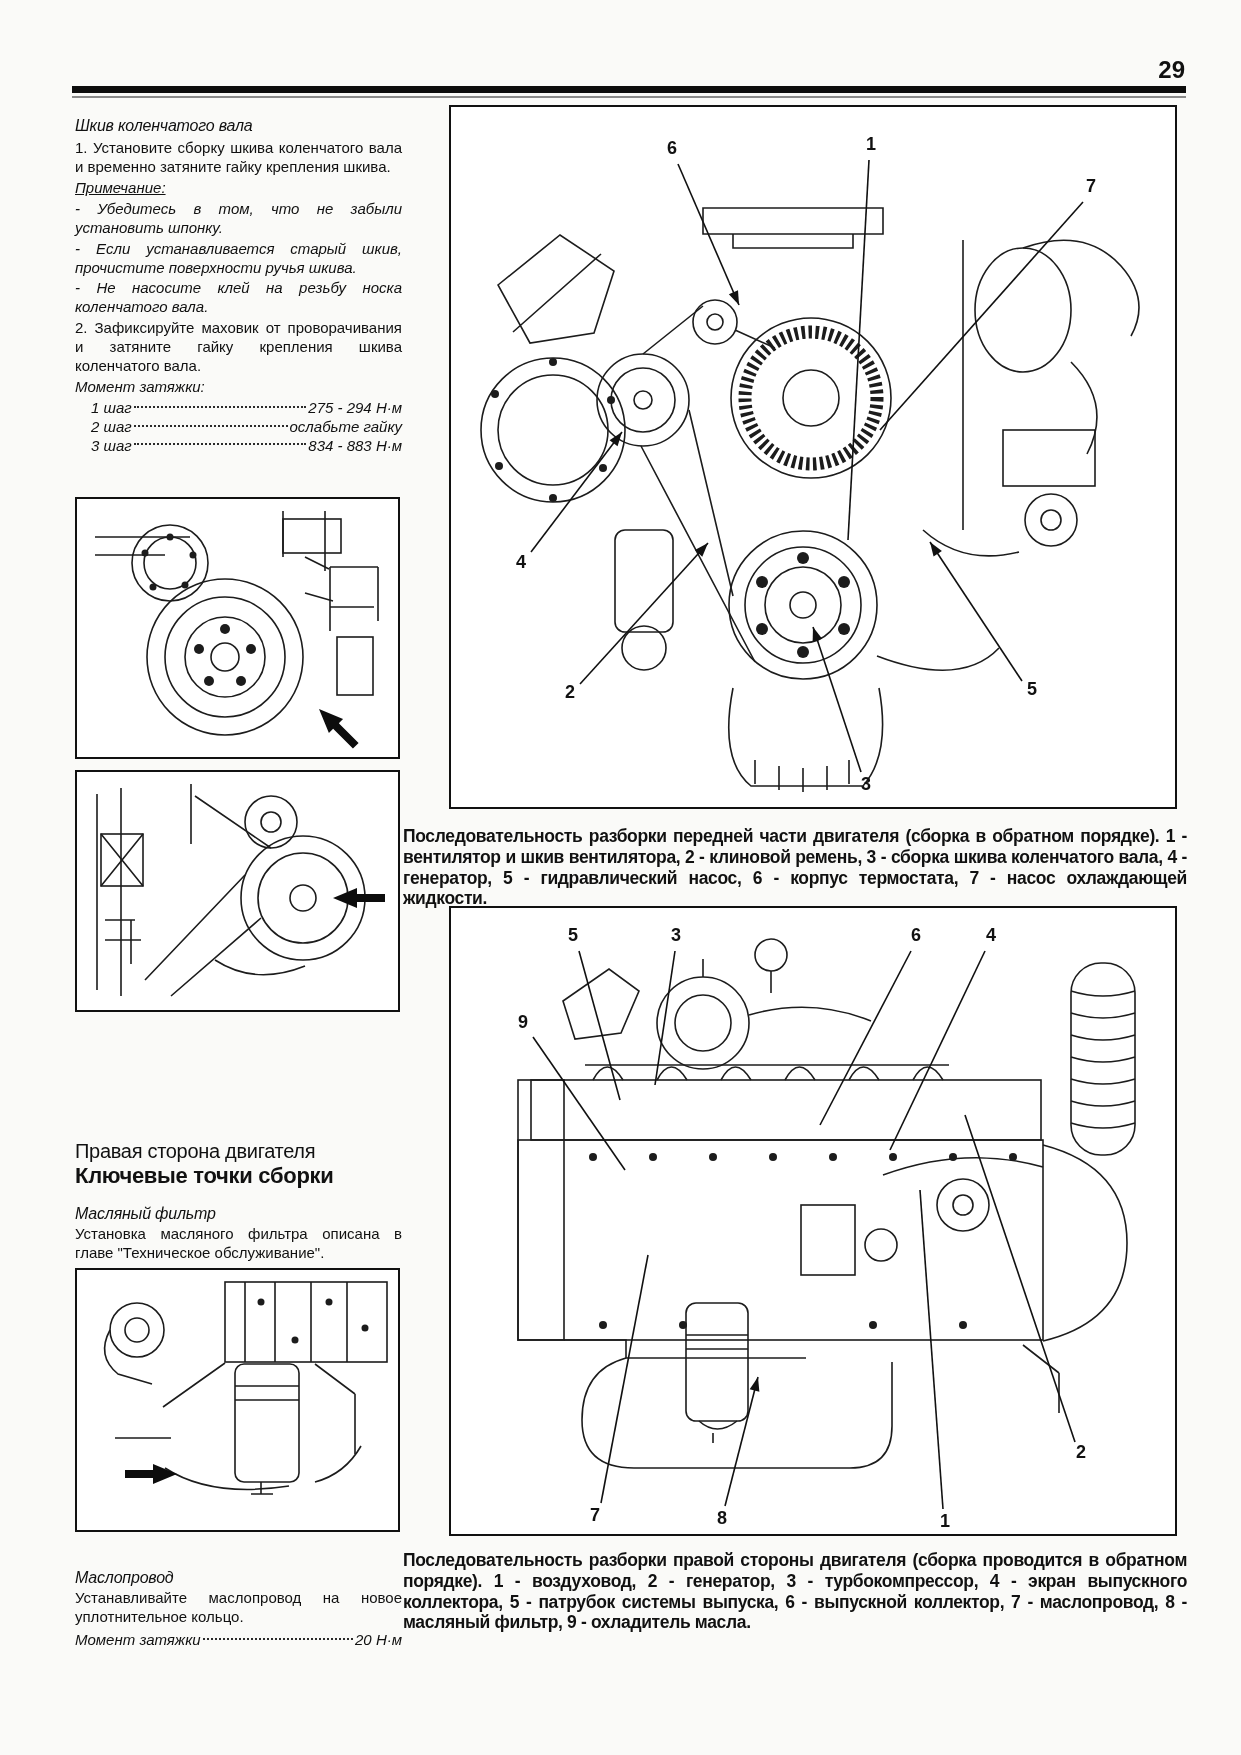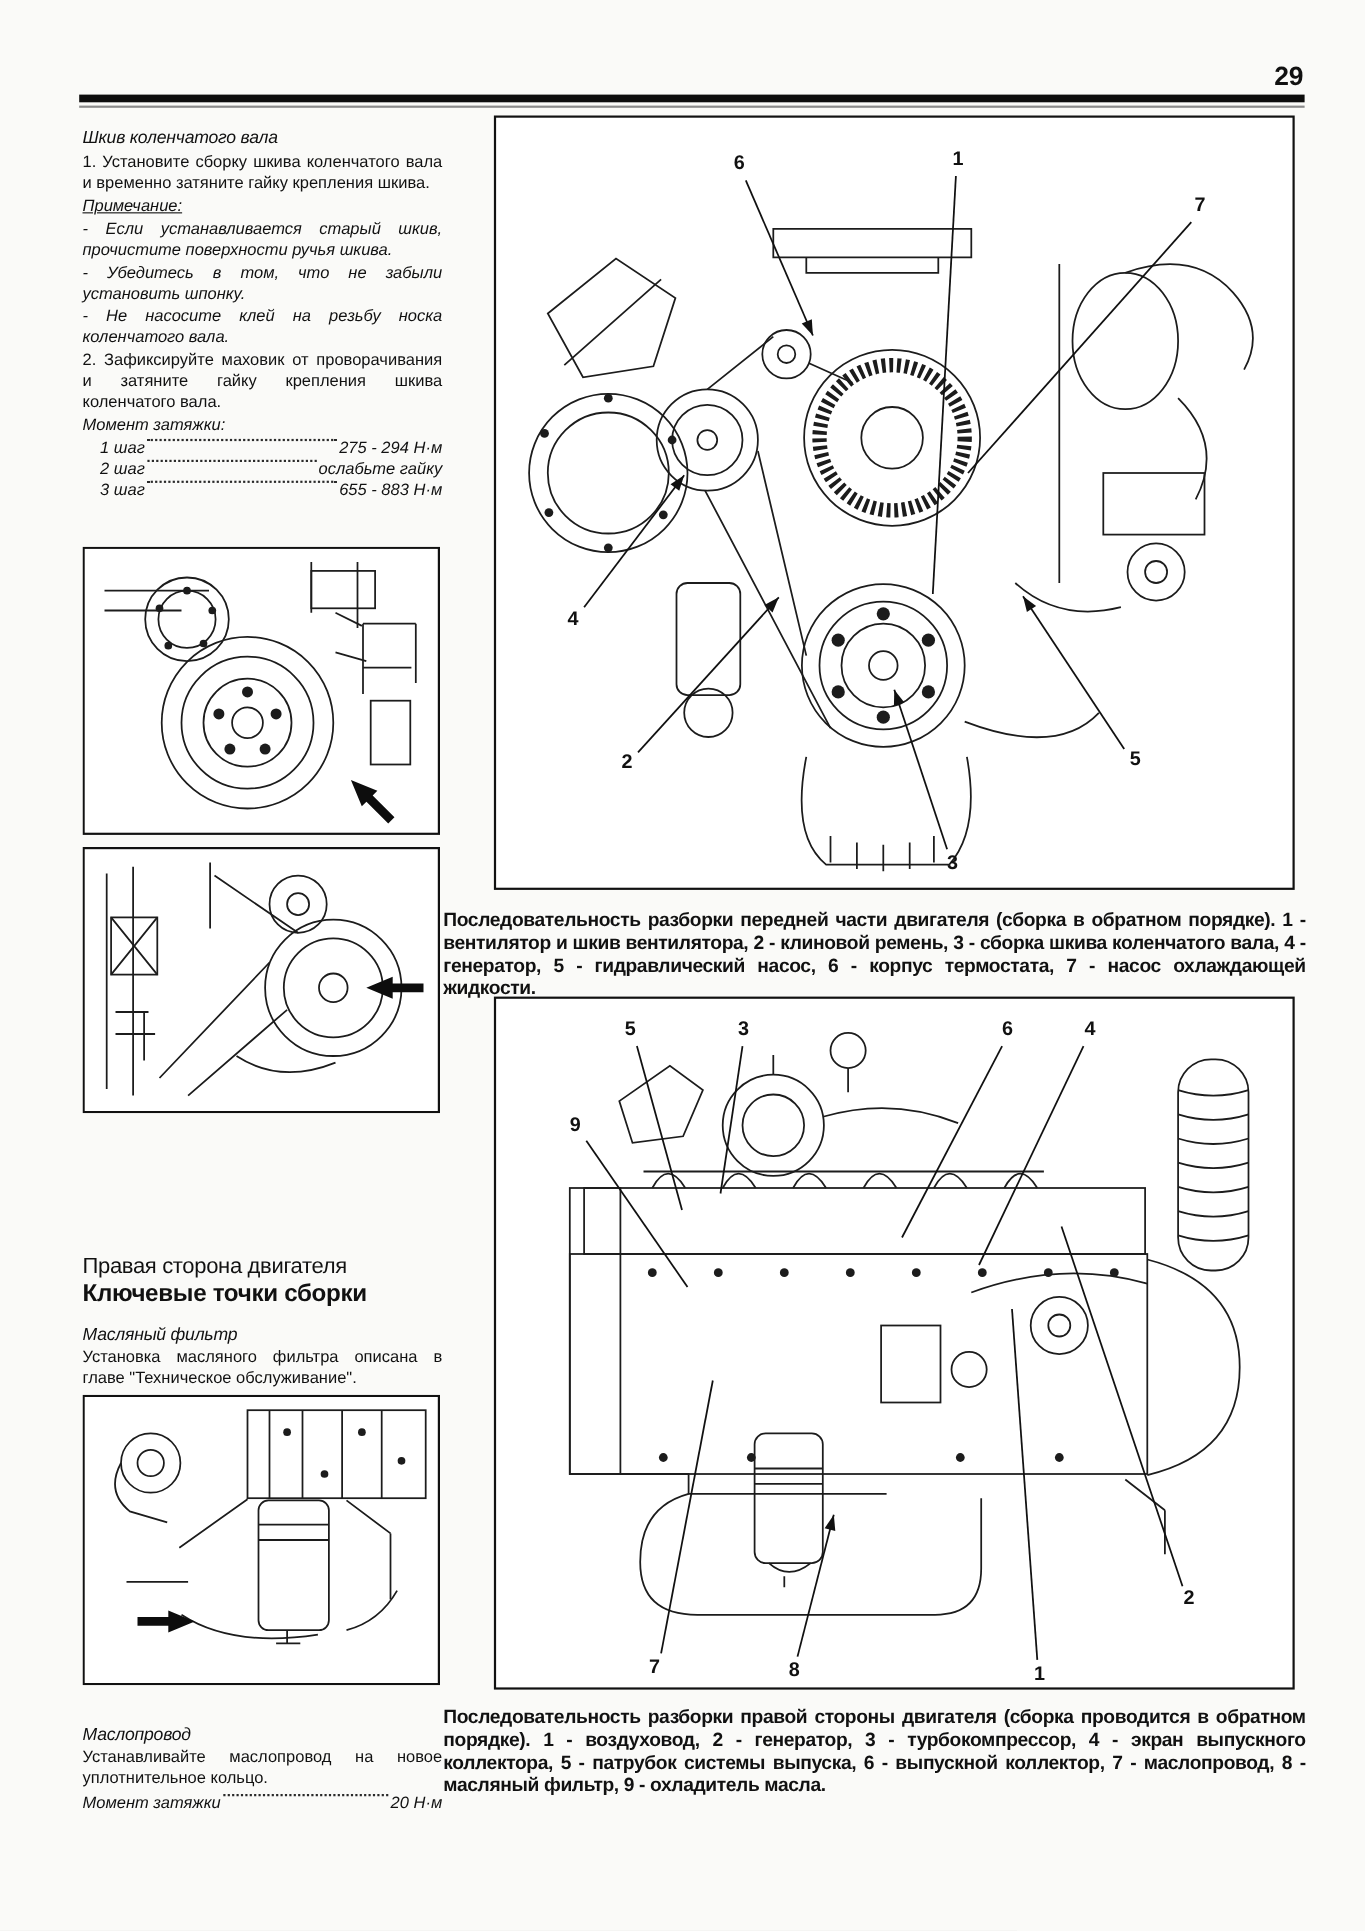--- a/index.html
+++ b/index.html
@@ -14,21 +14,21 @@
   .hdr-rule-thick{position:absolute;left:72px;top:86px;width:1114px;height:7px;background:#0d0d0d;}
   .hdr-rule-thin{position:absolute;left:72px;top:96px;width:1114px;height:2px;background:#8a8a8a;}
 
   
   .lcol{position:absolute;left:75px;width:327px;font-size:15px;line-height:1.26;text-align:justify;}
   .lcol p{margin:0 0 2px 0;}
   h3.sec{font-size:16px;font-weight:400;font-style:italic;margin:16px 0 3px 0;letter-spacing:-0.2px;}
   .note-label{font-style:italic;text-decoration:underline;margin:4px 0 1px 0;}
   .note{font-style:italic;margin-left:16px;}
   .tq-label{font-style:italic;margin-top:5px;}
-  .tq-row{display:flex;align-items:flex-start;font-style:italic;margin-left:16px;}
+  .tq-row{display:flex;align-items:center;font-style:italic;margin-left:16px;}
   .tq-row .leader{flex:1;border-bottom:2px dotted #2a2a2a;margin:0 2px 3px 2px;min-width:20px;}
   .big-head{font-size:20px;font-weight:400;margin:0 0 6px 0;letter-spacing:-0.3px;line-height:1.1;}
   .mid-head{font-size:22px;font-weight:700;margin:0 0 4px 0;letter-spacing:-0.3px;line-height:1.1;}
 
   
   svg{display:block;}
   .art{stroke:#1c1c1c;fill:none;stroke-width:1.6;}
   .dot{fill:#1c1c1c;stroke:none;}
   .blackfill{fill:#0d0d0d;stroke:none;}
   .callout-num{font-family:"Liberation Sans",sans-serif;font-size:18px;font-weight:700;fill:#111;text-anchor:middle;}
@@ -43,39 +43,39 @@
 <div class="page">
 
   <div class="hdr-page">29</div>
   <div class="hdr-rule-thick"></div>
   <div class="hdr-rule-thin"></div>
 
   <div class="lcol" style="top:100px;">
     <h3 class="sec">Шкив коленчатого вала</h3>
     <p>1. Установите сборку шкива коленчатого вала и временно затяните гайку крепления шкива.</p>
     <p class="note-label">Примечание:</p>
+    <p class="note">- Убедитесь в том, что не забыли установить шпонку.</p>
     <p class="note">- Если устанавливается старый шкив, прочистите поверхности ручья шкива.</p>
-    <p class="note">- Убедитесь в том, что не забыли установить шпонку.</p>
     <p class="note">- Не насосите клей на резьбу носка коленчатого вала.</p>
     <p>2. Зафиксируйте маховик от проворачивания и затяните гайку крепления шкива коленчатого вала.</p>
     <p class="tq-label">Момент затяжки:</p>
     <div class="tq-row">
       <span>1 шаг</span>
       <span class="leader"></span>
       <span>275 - 294 Н·м</span>
     </div>
     <div class="tq-row">
       <span>2 шаг</span>
       <span class="leader"></span>
       <span>ослабьте гайку</span>
     </div>
     <div class="tq-row">
       <span>3 шаг</span>
       <span class="leader"></span>
-      <span>655 - 883 Н·м</span>
+      <span>834 - 883 Н·м</span>
     </div>
   </div>
 
   <svg style="position:absolute;left:75px;top:497px;" width="325" height="262" viewBox="0 0 325 262">
     <rect x="1" y="1" width="323" height="260" fill="#fff" stroke="#111" stroke-width="2"></rect>
     <g class="art">
       <path d="M20 40 h95 M20 58 h70 M250 14 v60 M208 14 v46"></path>
       <rect x="208" y="22" width="58" height="34"></rect>
       <circle cx="95" cy="66" r="38"></circle>
         <circle cx="95" cy="66" r="26"></circle>

